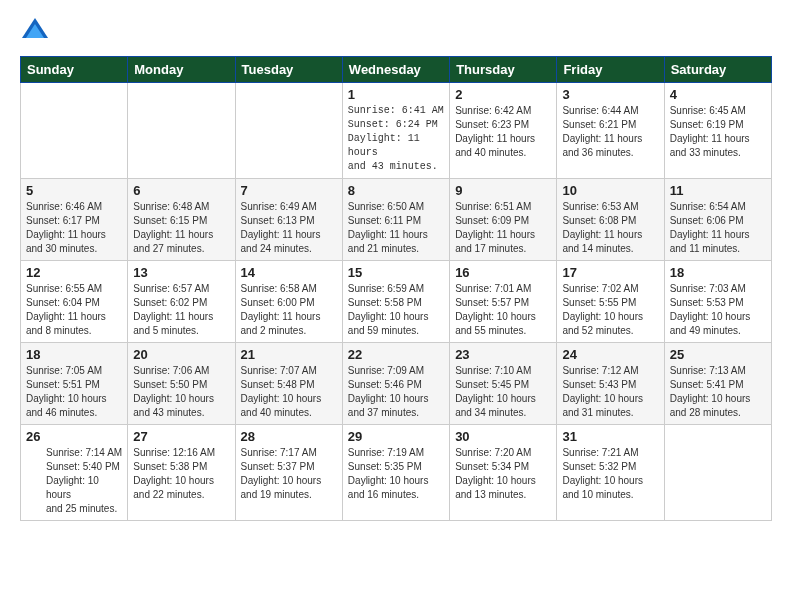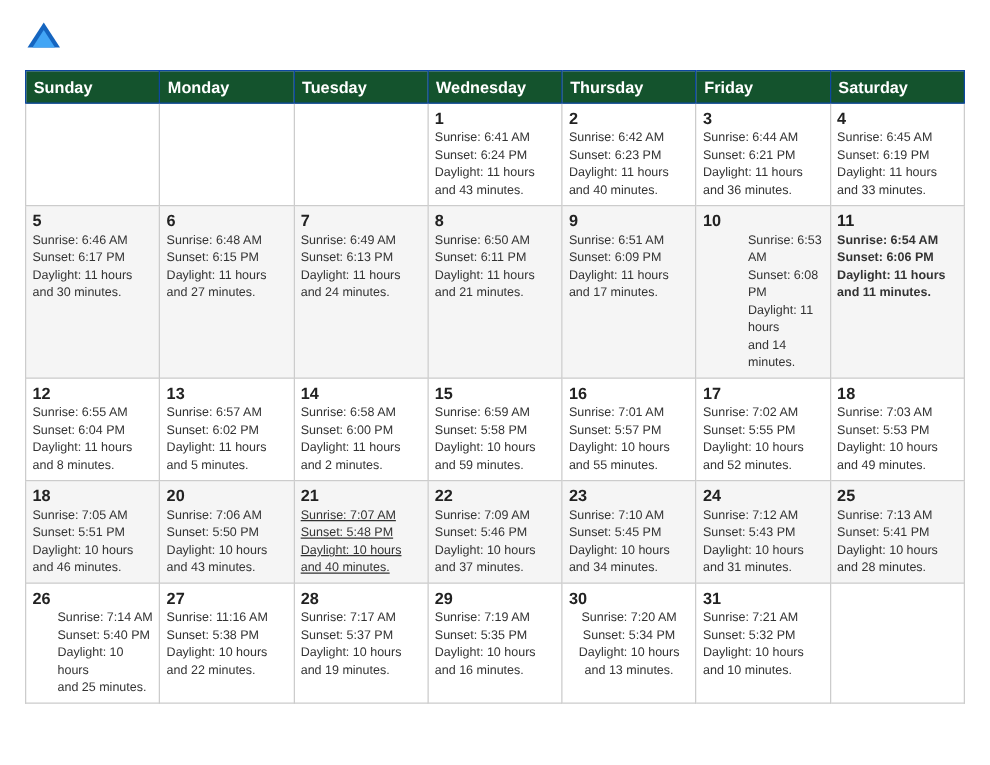--- a/index.html
+++ b/index.html
@@ -132,21 +132,21 @@
           <th>Saturday</th>
         </tr>
     </thead>
     <tbody id="calendar-body">
     <tr>
           <td class="empty"></td>
           <td class="empty"></td>
           <td class="empty"></td>
           <td>
             <div class="day-number">1</div>
-            <div class="day-info" style="white-space: pre-line;">Sunrise: 6:41 AM
+            <div class="day-info" style="white-space: pre-line; font-family: Liberation Mono, monospace;">Sunrise: 6:41 AM
 Sunset: 6:24 PM
 Daylight: 11 hours
 and 43 minutes.</div>
           </td>
           <td>
             <div class="day-number">2</div>
             <div class="day-info" style="white-space: pre-line;">Sunrise: 6:42 AM
 Sunset: 6:23 PM
 Daylight: 11 hours
 and 40 minutes.</div>
@@ -197,28 +197,28 @@
           </td>
           <td>
             <div class="day-number">9</div>
             <div class="day-info" style="white-space: pre-line;">Sunrise: 6:51 AM
 Sunset: 6:09 PM
 Daylight: 11 hours
 and 17 minutes.</div>
           </td>
           <td>
             <div class="day-number">10</div>
-            <div class="day-info" style="white-space: pre-line; margin-left: 36px;">Sunrise: 6:53 AM
+            <div class="day-info" style="white-space: pre-line;">Sunrise: 6:53 AM
 Sunset: 6:08 PM
 Daylight: 11 hours
 and 14 minutes.</div>
           </td>
           <td>
             <div class="day-number">11</div>
-            <div class="day-info" style="white-space: pre-line; font-weight: bold;">Sunrise: 6:54 AM
+            <div class="day-info" style="white-space: pre-line;">Sunrise: 6:54 AM
 Sunset: 6:06 PM
 Daylight: 11 hours
 and 11 minutes.</div>
           </td>
         </tr>
         <tr>
           <td>
             <div class="day-number">12</div>
             <div class="day-info" style="white-space: pre-line;">Sunrise: 6:55 AM
 Sunset: 6:04 PM
@@ -278,21 +278,21 @@
           </td>
           <td>
             <div class="day-number">20</div>
             <div class="day-info" style="white-space: pre-line;">Sunrise: 7:06 AM
 Sunset: 5:50 PM
 Daylight: 10 hours
 and 43 minutes.</div>
           </td>
           <td>
             <div class="day-number">21</div>
-            <div class="day-info" style="white-space: pre-line; text-decoration: underline;">Sunrise: 7:07 AM
+            <div class="day-info" style="white-space: pre-line;">Sunrise: 7:07 AM
 Sunset: 5:48 PM
 Daylight: 10 hours
 and 40 minutes.</div>
           </td>
           <td>
             <div class="day-number">22</div>
             <div class="day-info" style="white-space: pre-line;">Sunrise: 7:09 AM
 Sunset: 5:46 PM
 Daylight: 10 hours
 and 37 minutes.</div>
@@ -322,42 +322,42 @@
         <tr>
           <td>
             <div class="day-number">26</div>
             <div class="day-info" style="white-space: pre-line; margin-left: 20px;">Sunrise: 7:14 AM
 Sunset: 5:40 PM
 Daylight: 10 hours
 and 25 minutes.</div>
           </td>
           <td>
             <div class="day-number">27</div>
-            <div class="day-info" style="white-space: pre-line;">Sunrise: 11:16 AM
+            <div class="day-info" style="white-space: pre-line;">Sunrise: 12:16 AM
 Sunset: 5:38 PM
 Daylight: 10 hours
 and 22 minutes.</div>
           </td>
           <td>
             <div class="day-number">28</div>
             <div class="day-info" style="white-space: pre-line;">Sunrise: 7:17 AM
 Sunset: 5:37 PM
 Daylight: 10 hours
 and 19 minutes.</div>
           </td>
           <td>
             <div class="day-number">29</div>
             <div class="day-info" style="white-space: pre-line;">Sunrise: 7:19 AM
 Sunset: 5:35 PM
 Daylight: 10 hours
 and 16 minutes.</div>
           </td>
           <td>
             <div class="day-number">30</div>
-            <div class="day-info" style="white-space: pre-line; text-align: center;">Sunrise: 7:20 AM
+            <div class="day-info" style="white-space: pre-line;">Sunrise: 7:20 AM
 Sunset: 5:34 PM
 Daylight: 10 hours
 and 13 minutes.</div>
           </td>
           <td>
             <div class="day-number">31</div>
             <div class="day-info" style="white-space: pre-line;">Sunrise: 7:21 AM
 Sunset: 5:32 PM
 Daylight: 10 hours
 and 10 minutes.</div>

